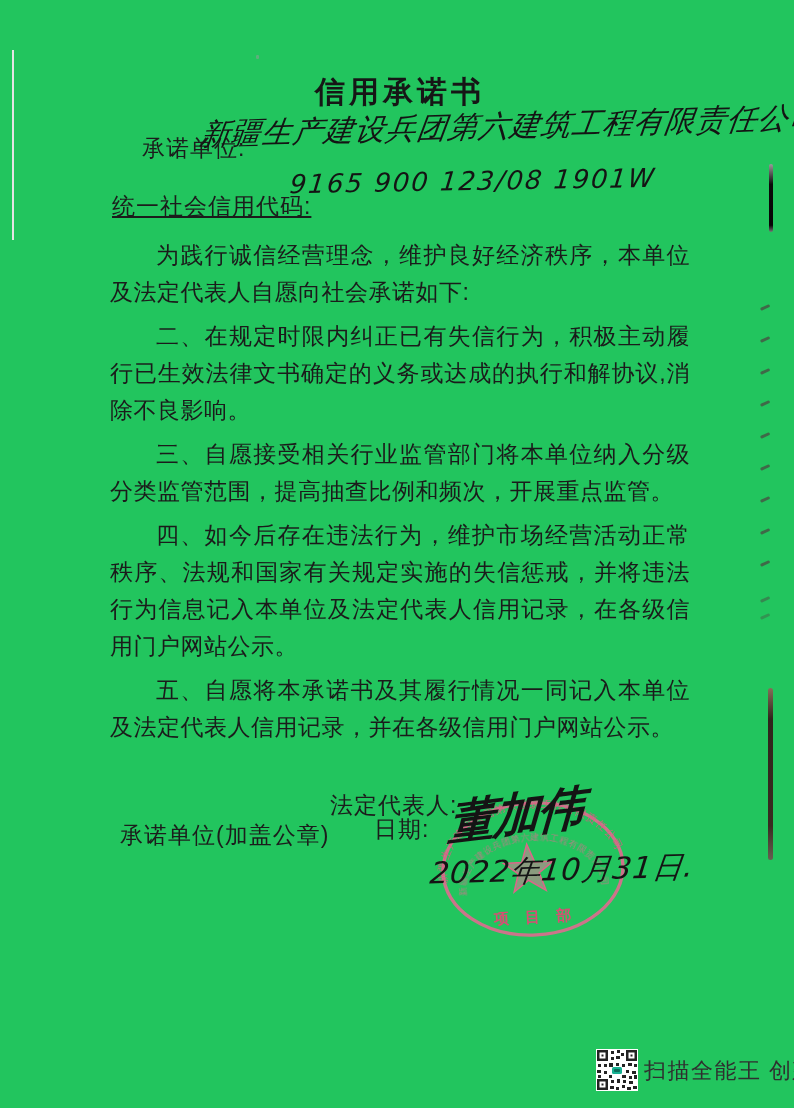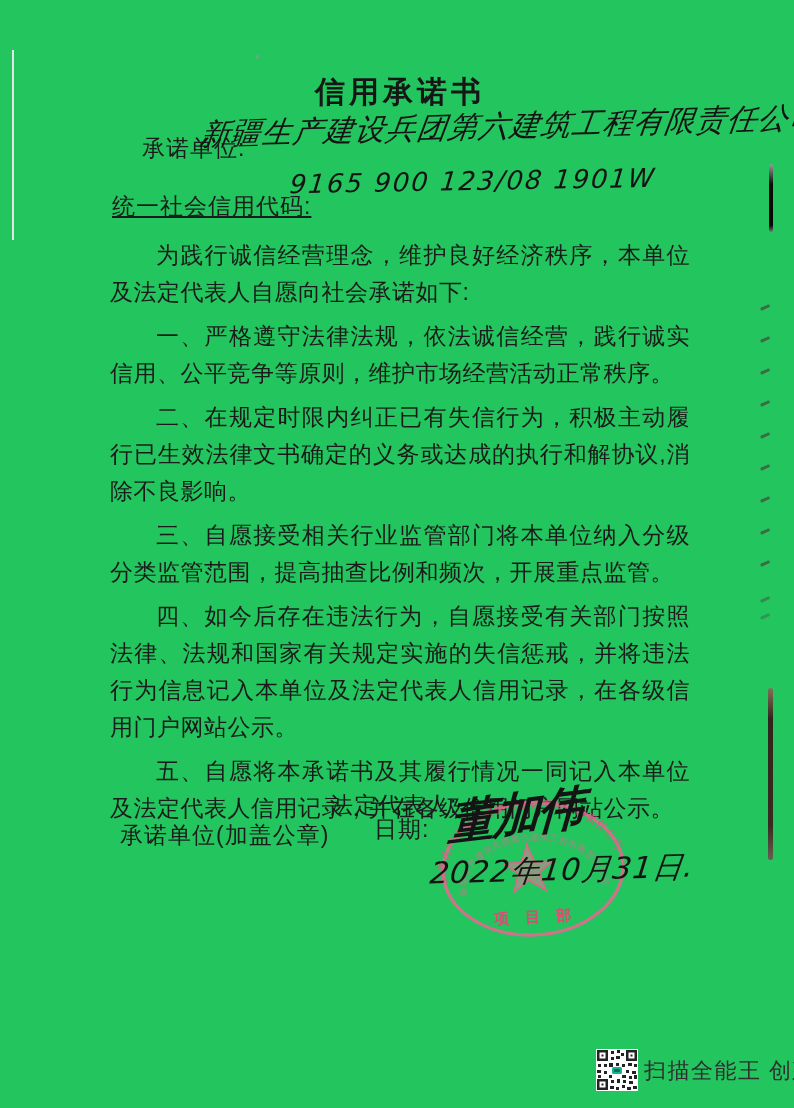--- a/index.html
+++ b/index.html
@@ -141,24 +141,23 @@
     <h1 class="doc-title">信用承诺书</h1>
 
     <div class="field-row unit">
       <span>承诺单位:</span>
     </div>
     <div class="field-row code">
       <span>统一社会信用代码:</span>
     </div>
 
     <p class="para">为践行诚信经营理念，维护良好经济秩序，本单位及法定代表人自愿向社会承诺如下:</p>
-    <p class="para">一、严格遵守法律法规，依法诚信经营，践行诚实信用、公平竞争等原则，维护市场经营活动正常秩序。</p>
     <p class="para">二、在规定时限内纠正已有失信行为，积极主动履行已生效法律文书确定的义务或达成的执行和解协议,消除不良影响。</p>
     <p class="para">三、自愿接受相关行业监管部门将本单位纳入分级分类监管范围，提高抽查比例和频次，开展重点监管。</p>
-    <p class="para">四、如今后存在违法行为，自愿接受有关部门按照法律、法规和国家有关规定实施的失信惩戒，并将违法行为信息记入本单位及法定代表人信用记录，在各级信用门户网站公示。</p>
+    <p class="para">四、如今后存在违法行为，维护市场经营活动正常秩序、法规和国家有关规定实施的失信惩戒，并将违法行为信息记入本单位及法定代表人信用记录，在各级信用门户网站公示。</p>
     <p class="para">五、自愿将本承诺书及其履行情况一同记入本单位及法定代表人信用记录，并在各级信用门户网站公示。</p>
   </div>
 
   <span class="hand hand-company">新疆生产建设兵团第六建筑工程有限责任公司</span>
   <span class="hand hand-code">9165 900 123/08 1901W</span>
   <span class="hand hand-signature">董加伟</span>
   <span class="hand hand-date">2022年10月31日.</span>
 
   <span class="sig-label sig-unit">承诺单位(加盖公章)</span>
   <span class="sig-label sig-rep">法定代表人:</span>

